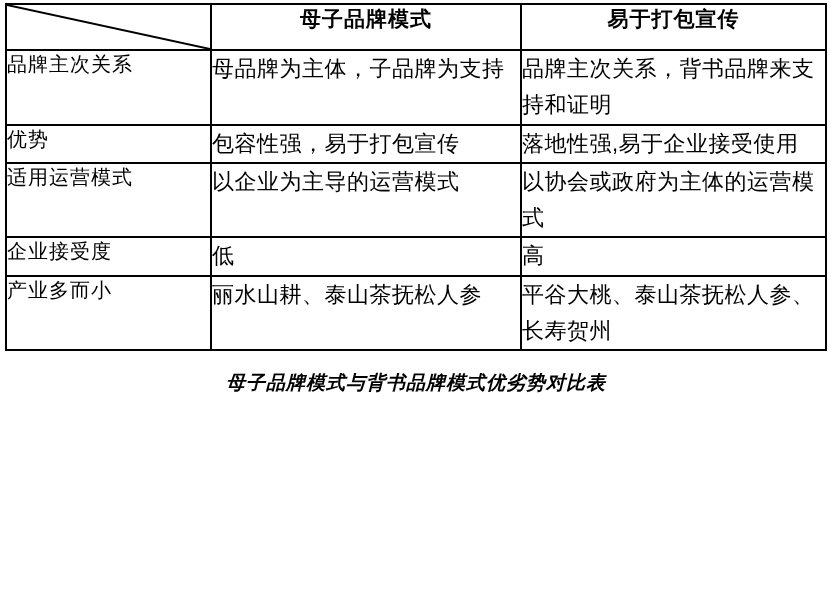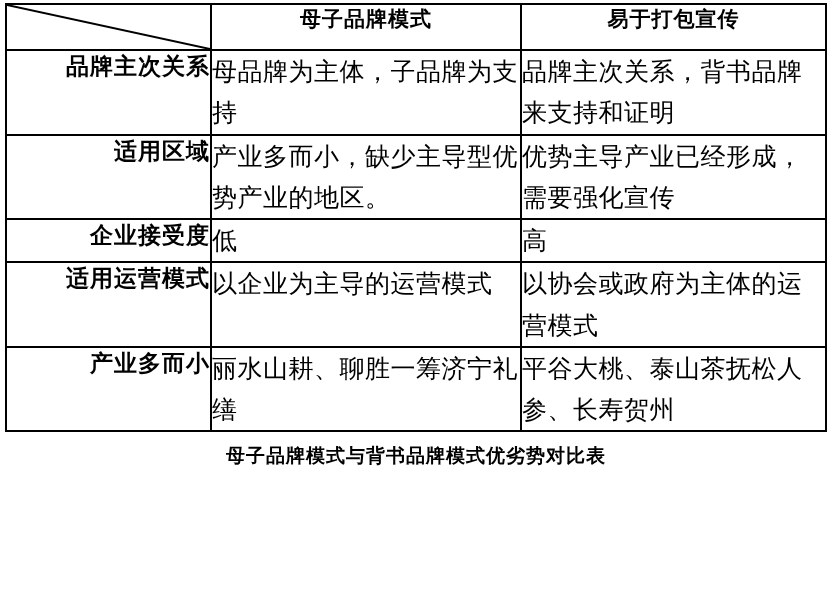--- a/index.html
+++ b/index.html
@@ -50,43 +50,44 @@
   .head-cell {
     text-align: center;
     font-weight: bold;
     font-size: 21px;
     letter-spacing: 1px;
     padding: 8px 4px 10px 4px;
     vertical-align: middle;
   }
 
   .label-cell {
-    text-align: right;
-    font-weight: bold;
-    font-size: 23px;
+    text-align: left;
+    font-weight: normal;
+    font-size: 20px;
     letter-spacing: 1px;
     vertical-align: middle;
     padding: 10px 6px;
   }
 
   .body-cell {
-    font-size: 25px;
+    font-size: 22px;
     line-height: 1.65;
     padding: 10px 10px 12px 12px;
     vertical-align: top;
     letter-spacing: 0.5px;
   }
 
   .caption {
     text-align: center;
     font-family: "Liberation Serif", serif;
+    font-style: italic;
     font-weight: bold;
     font-size: 19px;
     letter-spacing: 1px;
-    margin-top: 11px;
+    margin-top: 19px;
   }
 </style>
 </head>
 <body>
 
 <div class="page">
 
   <table class="compare">
     <colgroup>
       <col class="col-label">
@@ -103,42 +104,42 @@
         <td class="head-cell">母子品牌模式</td>
         <td class="head-cell">易于打包宣传</td>
       </tr>
 
       <tr>
         <td class="label-cell">品牌主次关系</td>
         <td class="body-cell">母品牌为主体，子品牌为支持</td>
         <td class="body-cell">品牌主次关系，背书品牌来支持和证明</td>
       </tr>
 
+      <tr>
+        <td class="label-cell">优势</td>
+        <td class="body-cell">包容性强，易于打包宣传</td>
+        <td class="body-cell">落地性强,易于企业接受使用</td>
+      </tr>
+
 
       <tr>
-        <td class="label-cell">适用区域</td>
-        <td class="body-cell">产业多而小，缺少主导型优势产业的地区。</td>
-        <td class="body-cell">优势主导产业已经形成，需要强化宣传</td>
+        <td class="label-cell">适用运营模式</td>
+        <td class="body-cell">以企业为主导的运营模式</td>
+        <td class="body-cell">以协会或政府为主体的运营模式</td>
       </tr>
 
       <tr>
         <td class="label-cell">企业接受度</td>
         <td class="body-cell">低</td>
         <td class="body-cell">高</td>
       </tr>
 
       <tr>
-        <td class="label-cell">适用运营模式</td>
-        <td class="body-cell">以企业为主导的运营模式</td>
-        <td class="body-cell">以协会或政府为主体的运营模式</td>
-      </tr>
-
-      <tr>
         <td class="label-cell">产业多而小</td>
-        <td class="body-cell">丽水山耕、聊胜一筹济宁礼缮</td>
+        <td class="body-cell">丽水山耕、泰山茶抚松人参</td>
         <td class="body-cell">平谷大桃、泰山茶抚松人参、长寿贺州</td>
       </tr>
     </tbody>
   </table>
 
   <div class="caption">母子品牌模式与背书品牌模式优劣势对比表</div>
 
 </div>
 
 </body></html>

